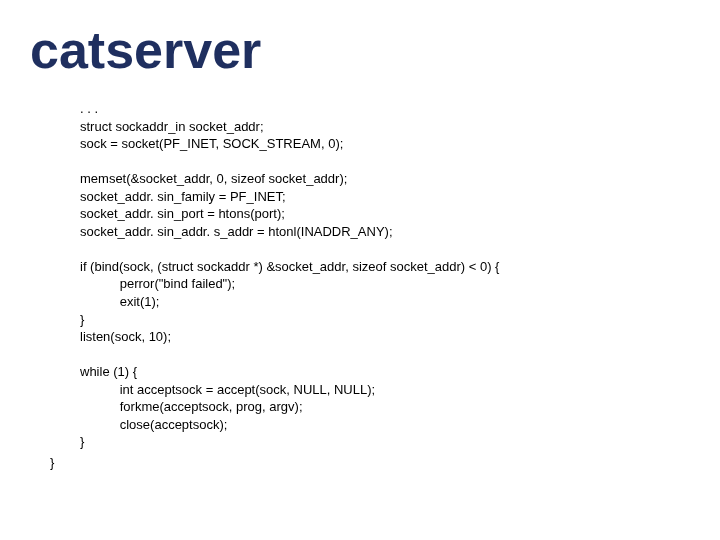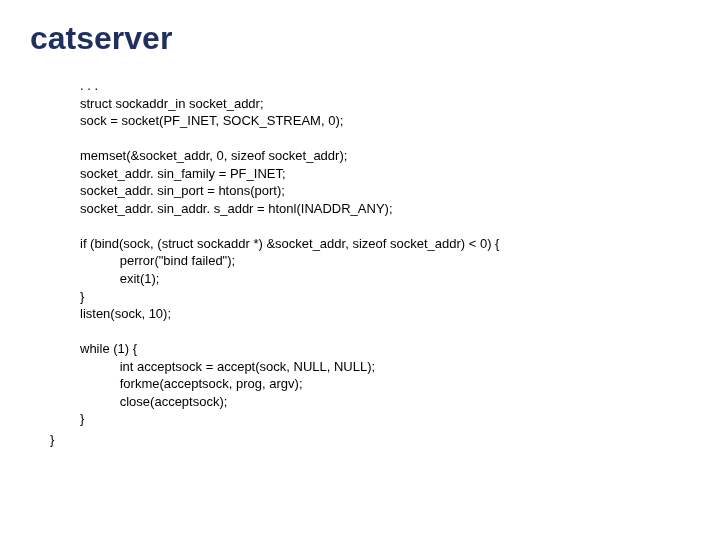--- a/index.html
+++ b/index.html
@@ -12,21 +12,21 @@
     overflow: hidden;
   }
   .slide {
     width: 720px;
     height: 540px;
     box-sizing: border-box;
     padding: 20px 30px 20px 30px;
     position: relative;
   }
   .title {
-    font-size: 32px;
+    font-size: 52px;
     font-weight: bold;
     color: #1f2f5f;
     margin: 0 0 20px 0;
     padding-left: 0;
   }
   .code-block {
     font-family: Arial, Helvetica, sans-serif;
     font-size: 13px;
     line-height: 1.35;
     color: #000000;

